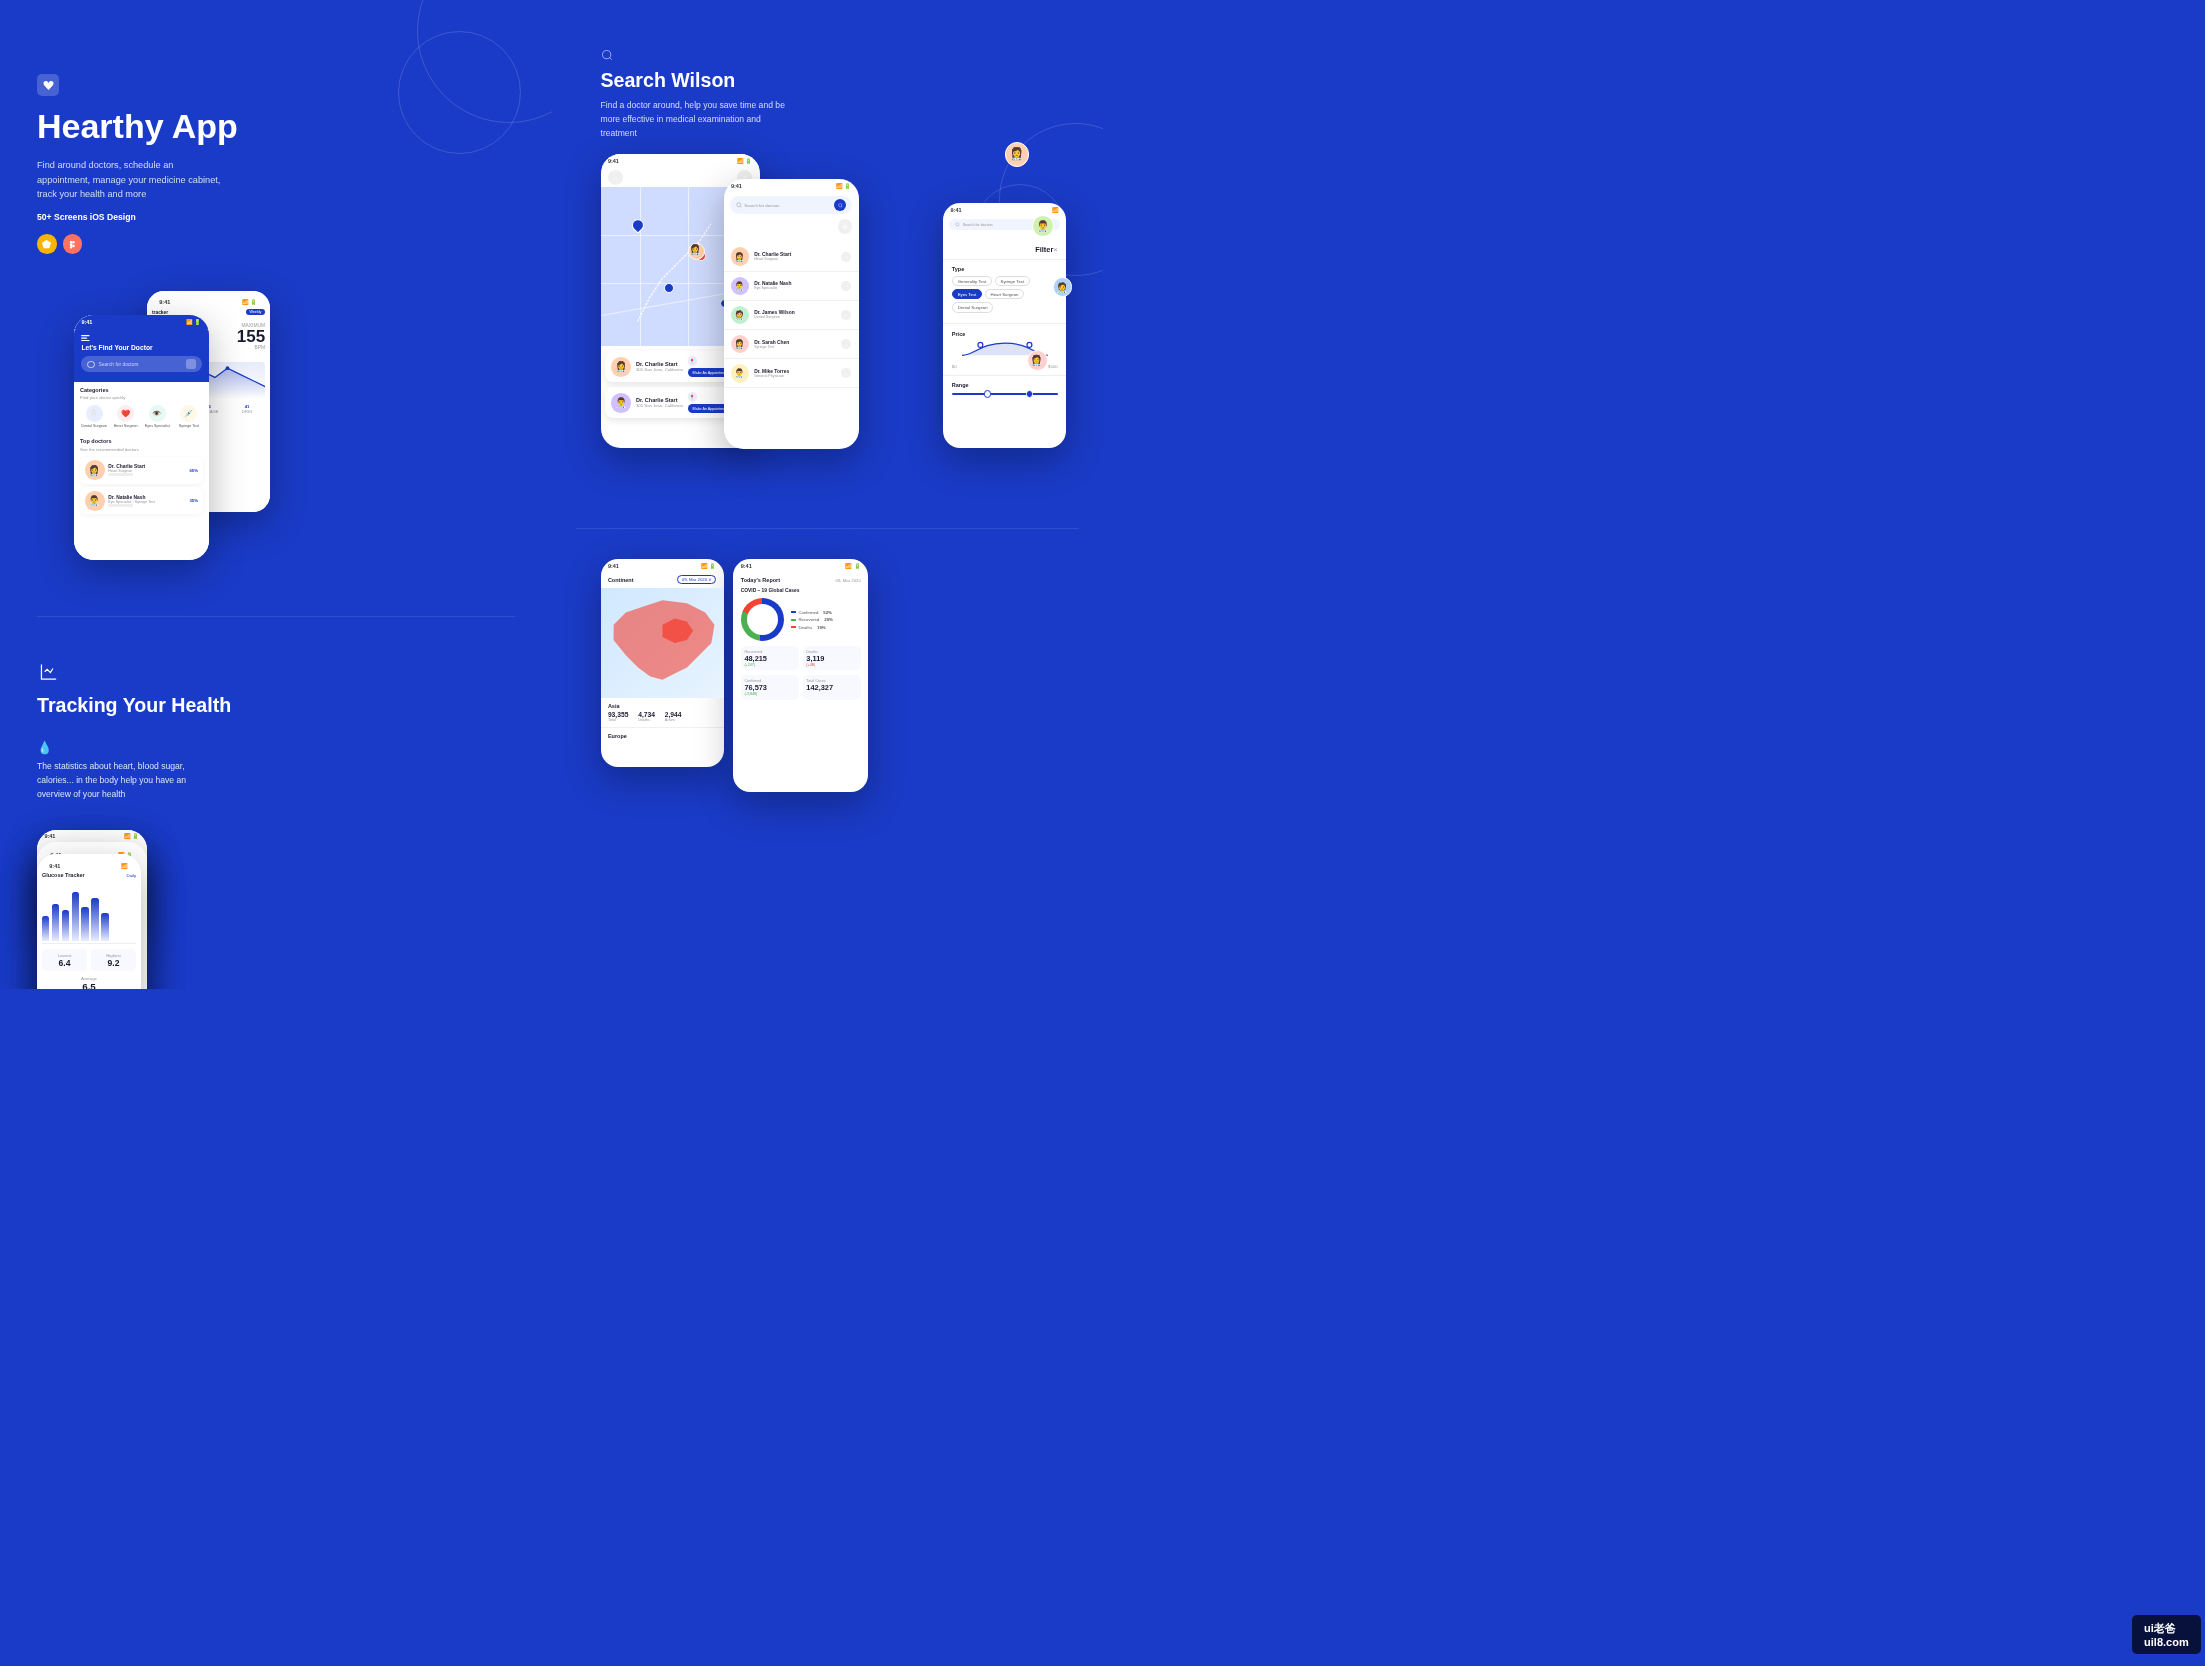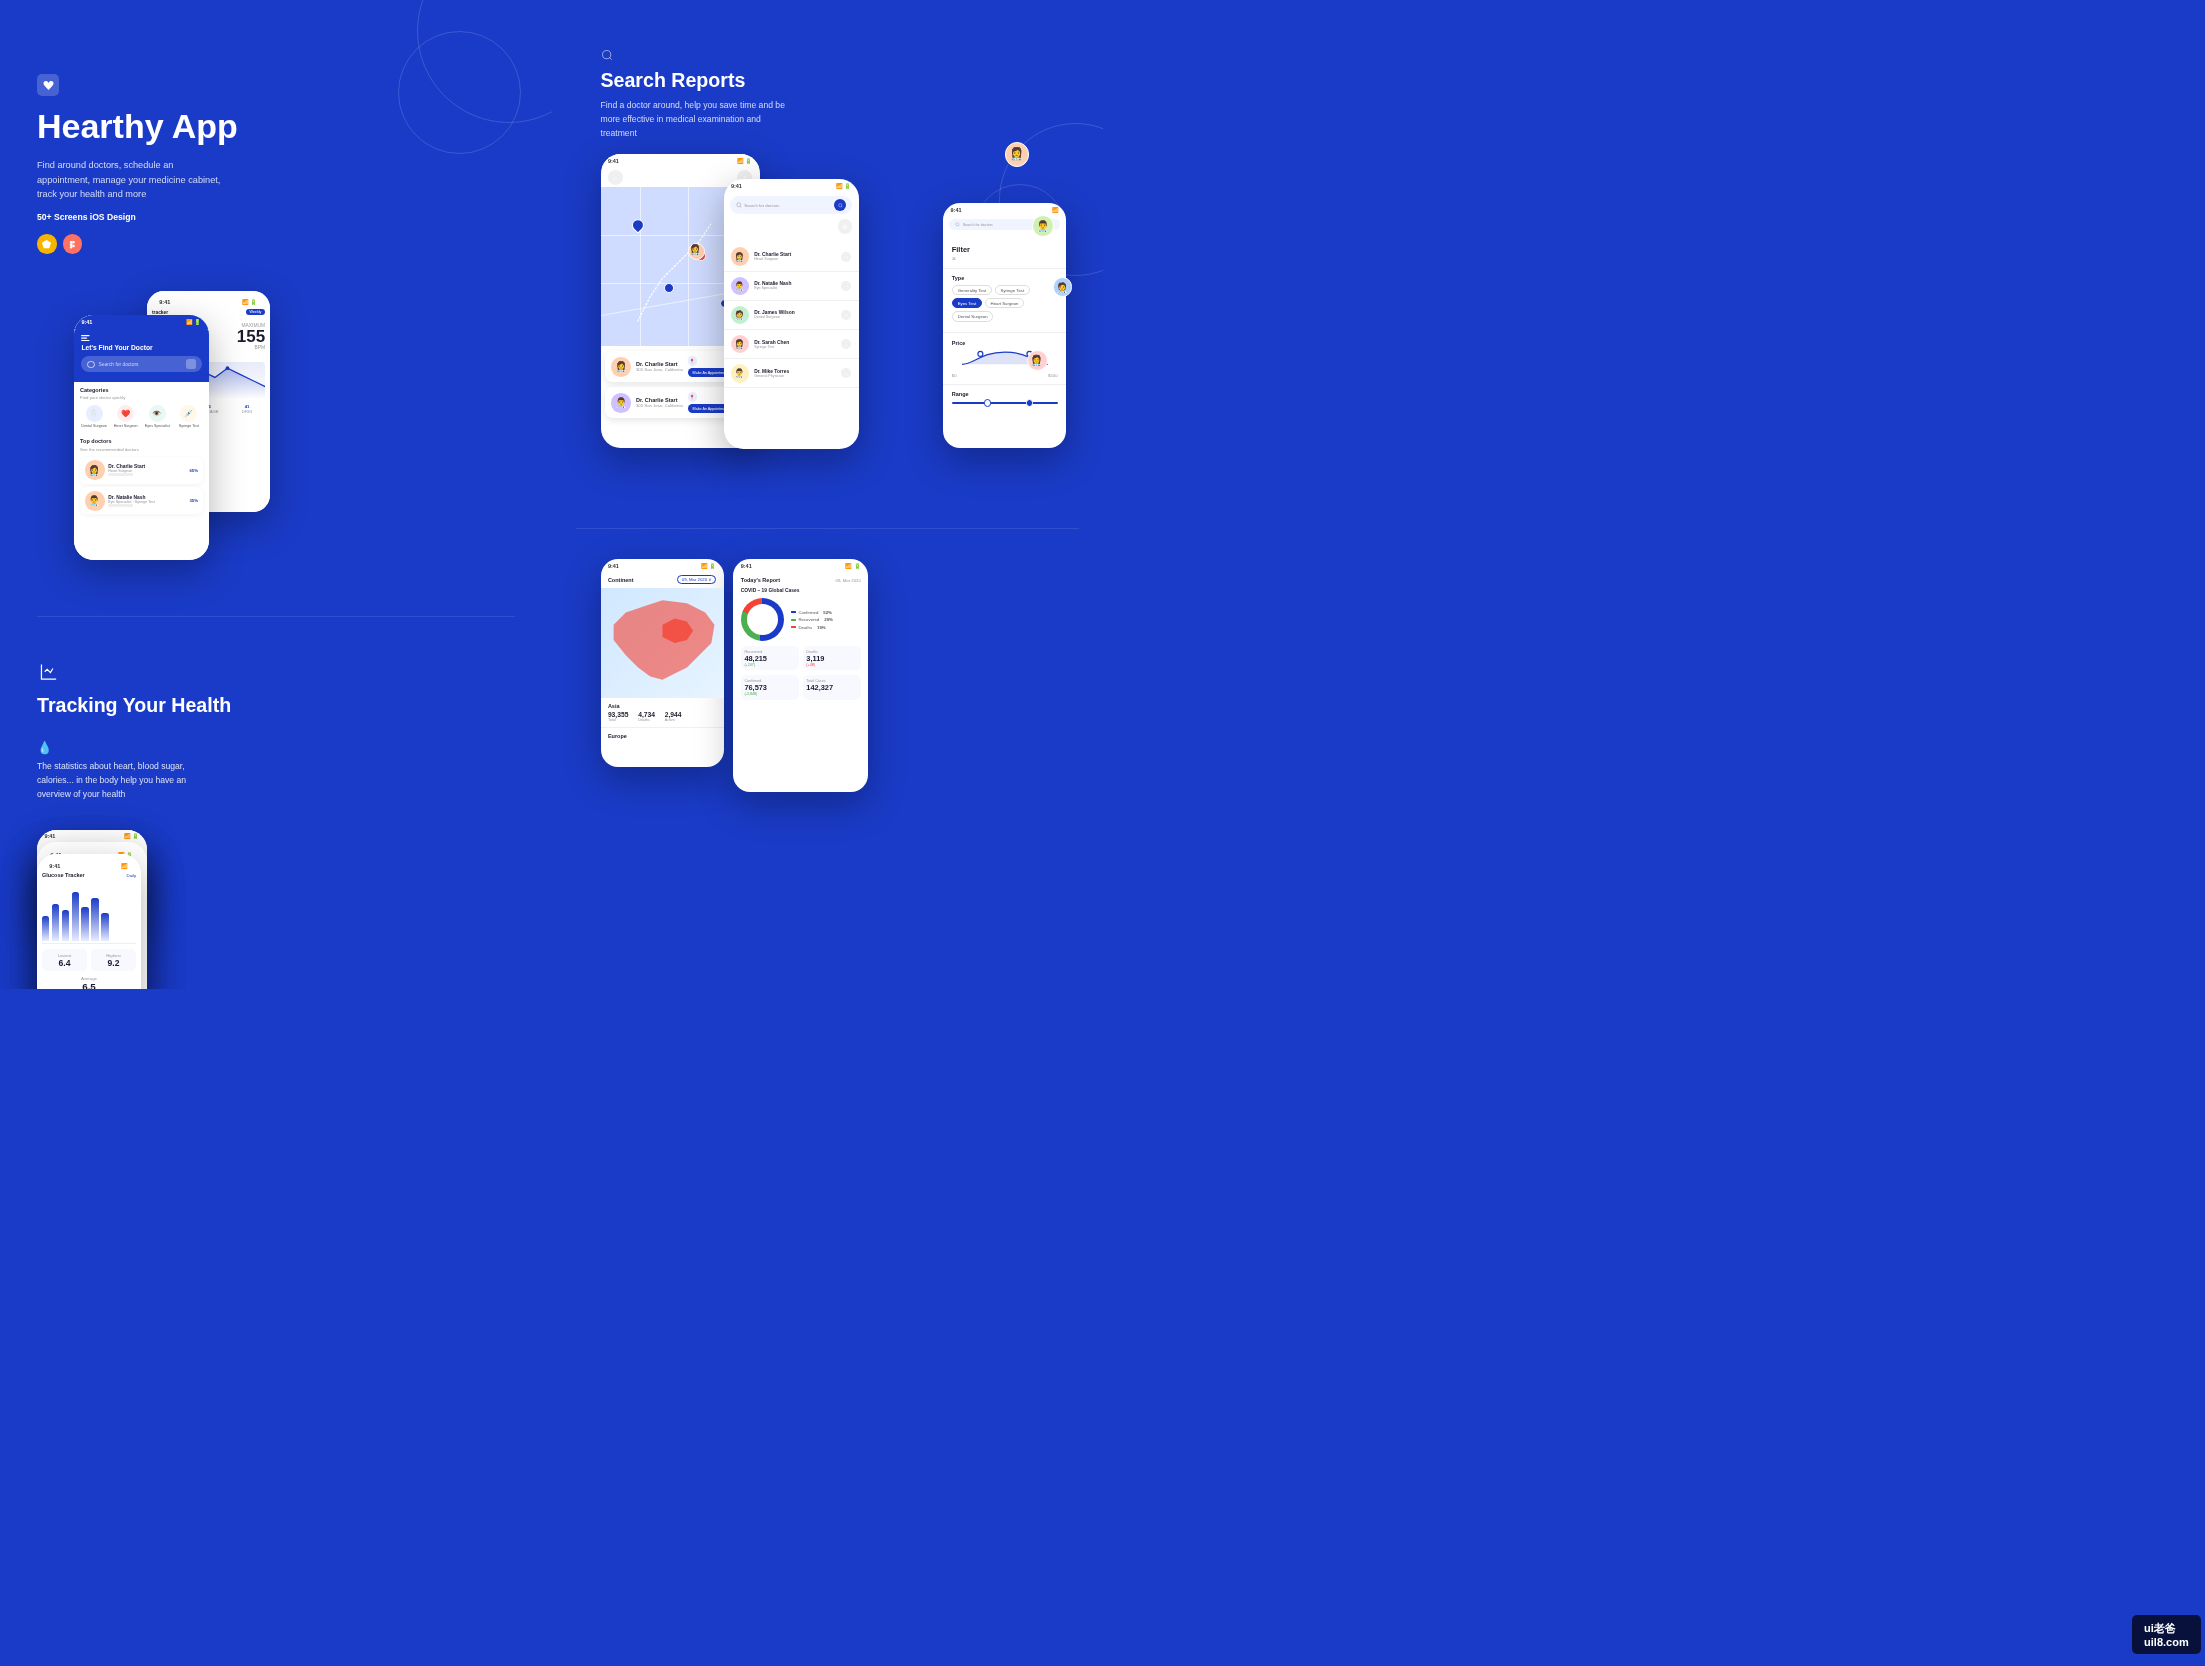--- a/index.html
+++ b/index.html
@@ -574,24 +574,23 @@
       box-shadow: 0 12.3px 37px rgba(0,0,0,0.3);
       width: 123px;
       height: 245px;
       right: 0;
       top: 49px;
       z-index: 3;
     }
 
     .filter-header {
       display: flex;
-      justify-content: space-between;
+      justify-content: flex-end;
       padding: 7.4px 8.6px 4.9px;
       border-bottom: 0.6px solid #eee;
-      flex-direction: column;
     }
 
     .filter-title {
       font-size: 7.4px;
       font-weight: 700;
       color: #1a1a2e;
     }
 
     .filter-close {
       font-size: 7.4px;
@@ -1277,21 +1276,21 @@
     <div class="deco-circle" style="width:153px;height:153px;top:123px;right:-49px;"></div>
     <div class="deco-circle" style="width:92px;height:92px;top:184px;right:37px;"></div>
 
     <div class="search-doctors-section">
       <div style="display:flex;align-items:center;gap:4.9px;margin-bottom:7.4px;">
         <svg width="12.3" height="12.3" viewBox="0 0 24 24" fill="none" stroke="rgba(255,255,255,0.7)" stroke-width="1.5">
           <circle cx="11" cy="11" r="8"></circle>
           <path d="m21 21-4.35-4.35"></path>
         </svg>
       </div>
-      <h2 class="search-title">Search Reports</h2>
+      <h2 class="search-title">Search Wilson</h2>
       <p class="search-desc">Find a doctor around, help you save time and be more effective in medical examination and treatment</p>
 
       <div style="position:relative;">
 
         <div class="map-phones-area">
 
           <div style="position:absolute;top:-12.3px;right:37px;width:24.5px;height:24.5px;border-radius:50%;background:#ffd0b0;border:1.2px solid white;display:flex;align-items:center;justify-content:center;font-size:12.3px;z-index:10;">👩‍⚕️</div>
           <div style="position:absolute;top:61px;right:12.3px;width:22px;height:22px;border-radius:50%;background:#d0f0b0;border:1.2px solid white;display:flex;align-items:center;justify-content:center;font-size:11px;z-index:10;">👨‍⚕️</div>
           <div style="position:absolute;top:123px;right:-6.1px;width:19.6px;height:19.6px;border-radius:50%;background:#b0d0ff;border:1.2px solid white;display:flex;align-items:center;justify-content:center;font-size:9.8px;z-index:10;">🧑‍⚕️</div>
           <div style="position:absolute;top:196px;right:18.4px;width:21px;height:21px;border-radius:50%;background:#ffd0d0;border:1.2px solid white;display:flex;align-items:center;justify-content:center;font-size:10.4px;z-index:10;">👩‍⚕️</div>

